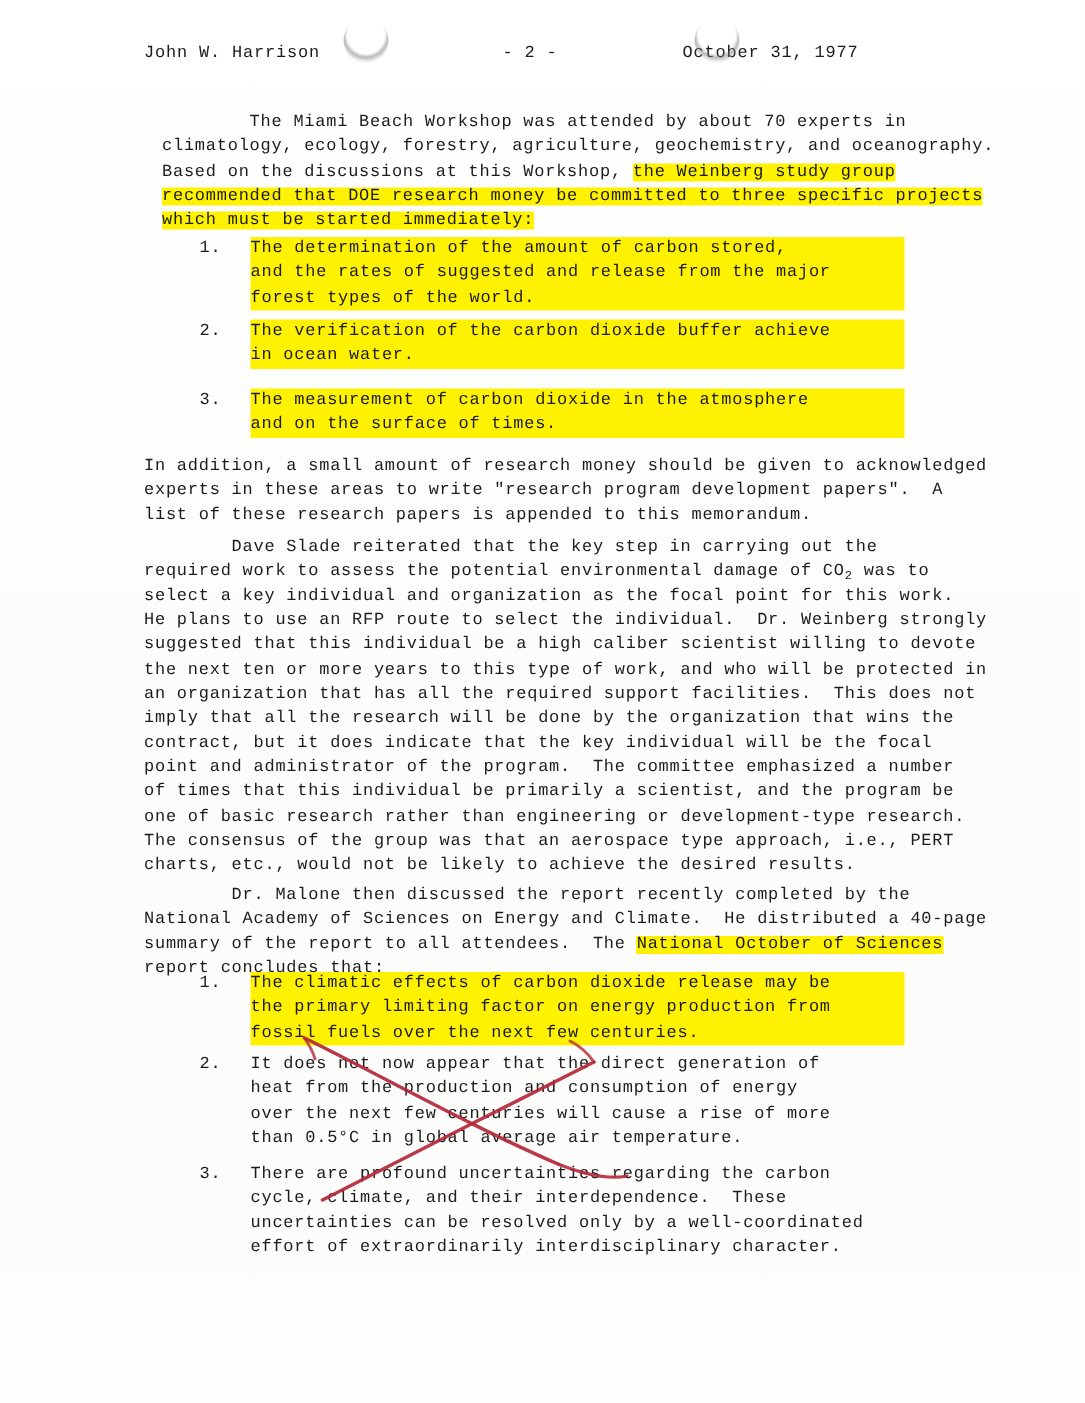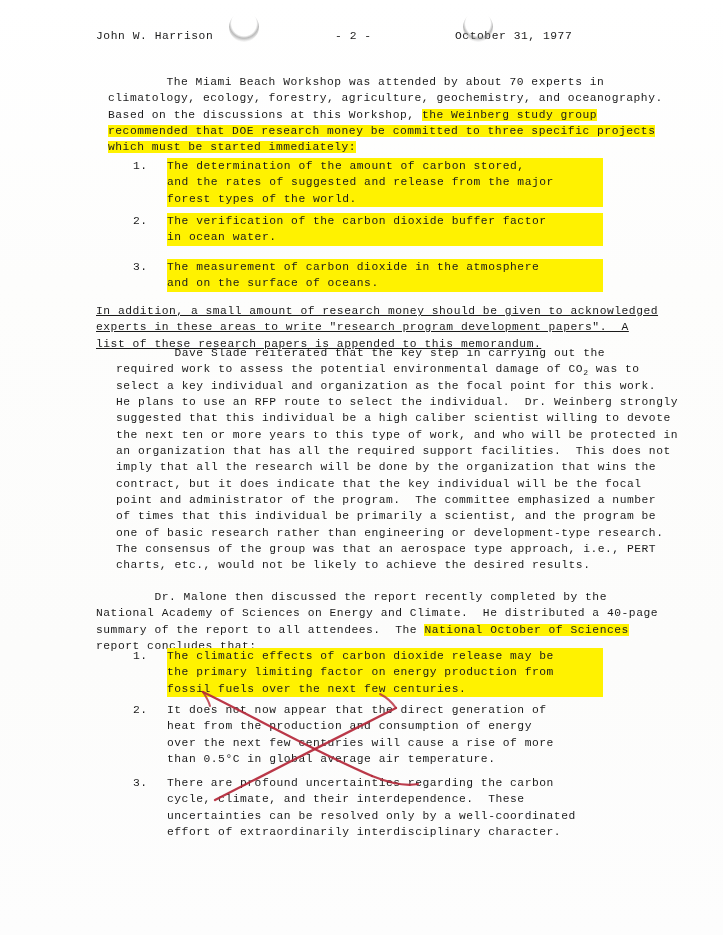--- a/index.html
+++ b/index.html
@@ -125,35 +125,35 @@
 
     <div class="listitem" style="top:158px;">
       <span class="num">1.</span>
       <span class="txt hl">The determination of the amount of carbon stored,
 and the rates of suggested and release from the major
 forest types of the world.</span>
     </div>
 
     <div class="listitem" style="top:213px;">
       <span class="num">2.</span>
-      <span class="txt hl">The verification of the carbon dioxide buffer factor
+      <span class="txt hl">The verification of the carbon dioxide buffer achieve
 in ocean water.</span>
     </div>
 
     <div class="listitem" style="top:259px;">
       <span class="num">3.</span>
       <span class="txt hl">The measurement of carbon dioxide in the atmosphere
-and on the surface of oceans.</span>
-    </div>
-
-    <div class="para block" style="top:303px;text-decoration:underline;">In addition, a small amount of research money should be given to acknowledged
+and on the surface of times.</span>
+    </div>
+
+    <div class="para block" style="top:303px;">In addition, a small amount of research money should be given to acknowledged
 experts in these areas to write "research program development papers".  A
 list of these research papers is appended to this memorandum.</div>
 
-    <div class="para block" style="top:345px;margin-left:20px;"><span>        Dave Slade reiterated that the key step in carrying out the
+    <div class="para block" style="top:357px;"><span>        Dave Slade reiterated that the key step in carrying out the
 required work to assess the potential environmental damage of CO</span><sub>2</sub><span> was to
 select a key individual and organization as the focal point for this work.
 He plans to use an RFP route to select the individual.  Dr. Weinberg strongly
 suggested that this individual be a high caliber scientist willing to devote
 the next ten or more years to this type of work, and who will be protected in
 an organization that has all the required support facilities.  This does not
 imply that all the research will be done by the organization that wins the
 contract, but it does indicate that the key individual will be the focal
 point and administrator of the program.  The committee emphasized a number
 of times that this individual be primarily a scientist, and the program be

